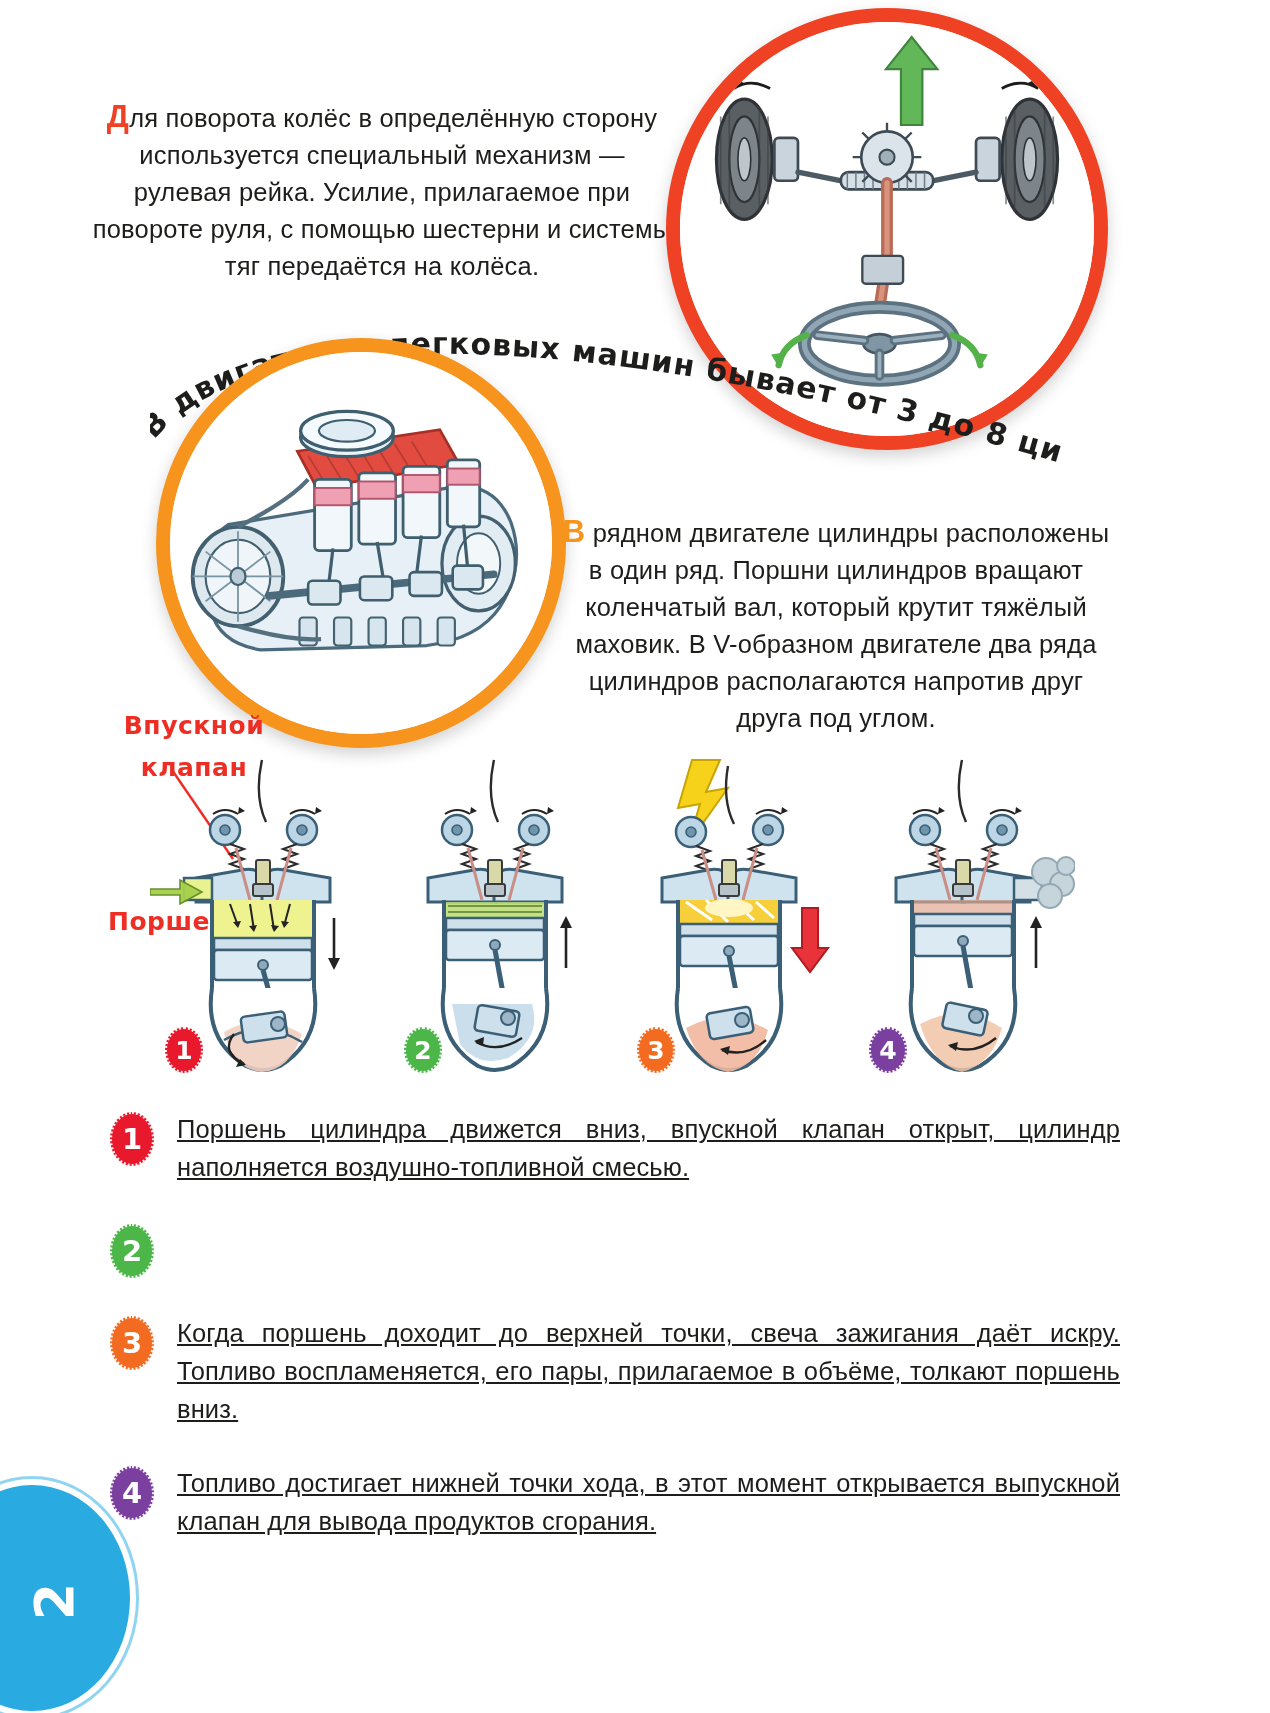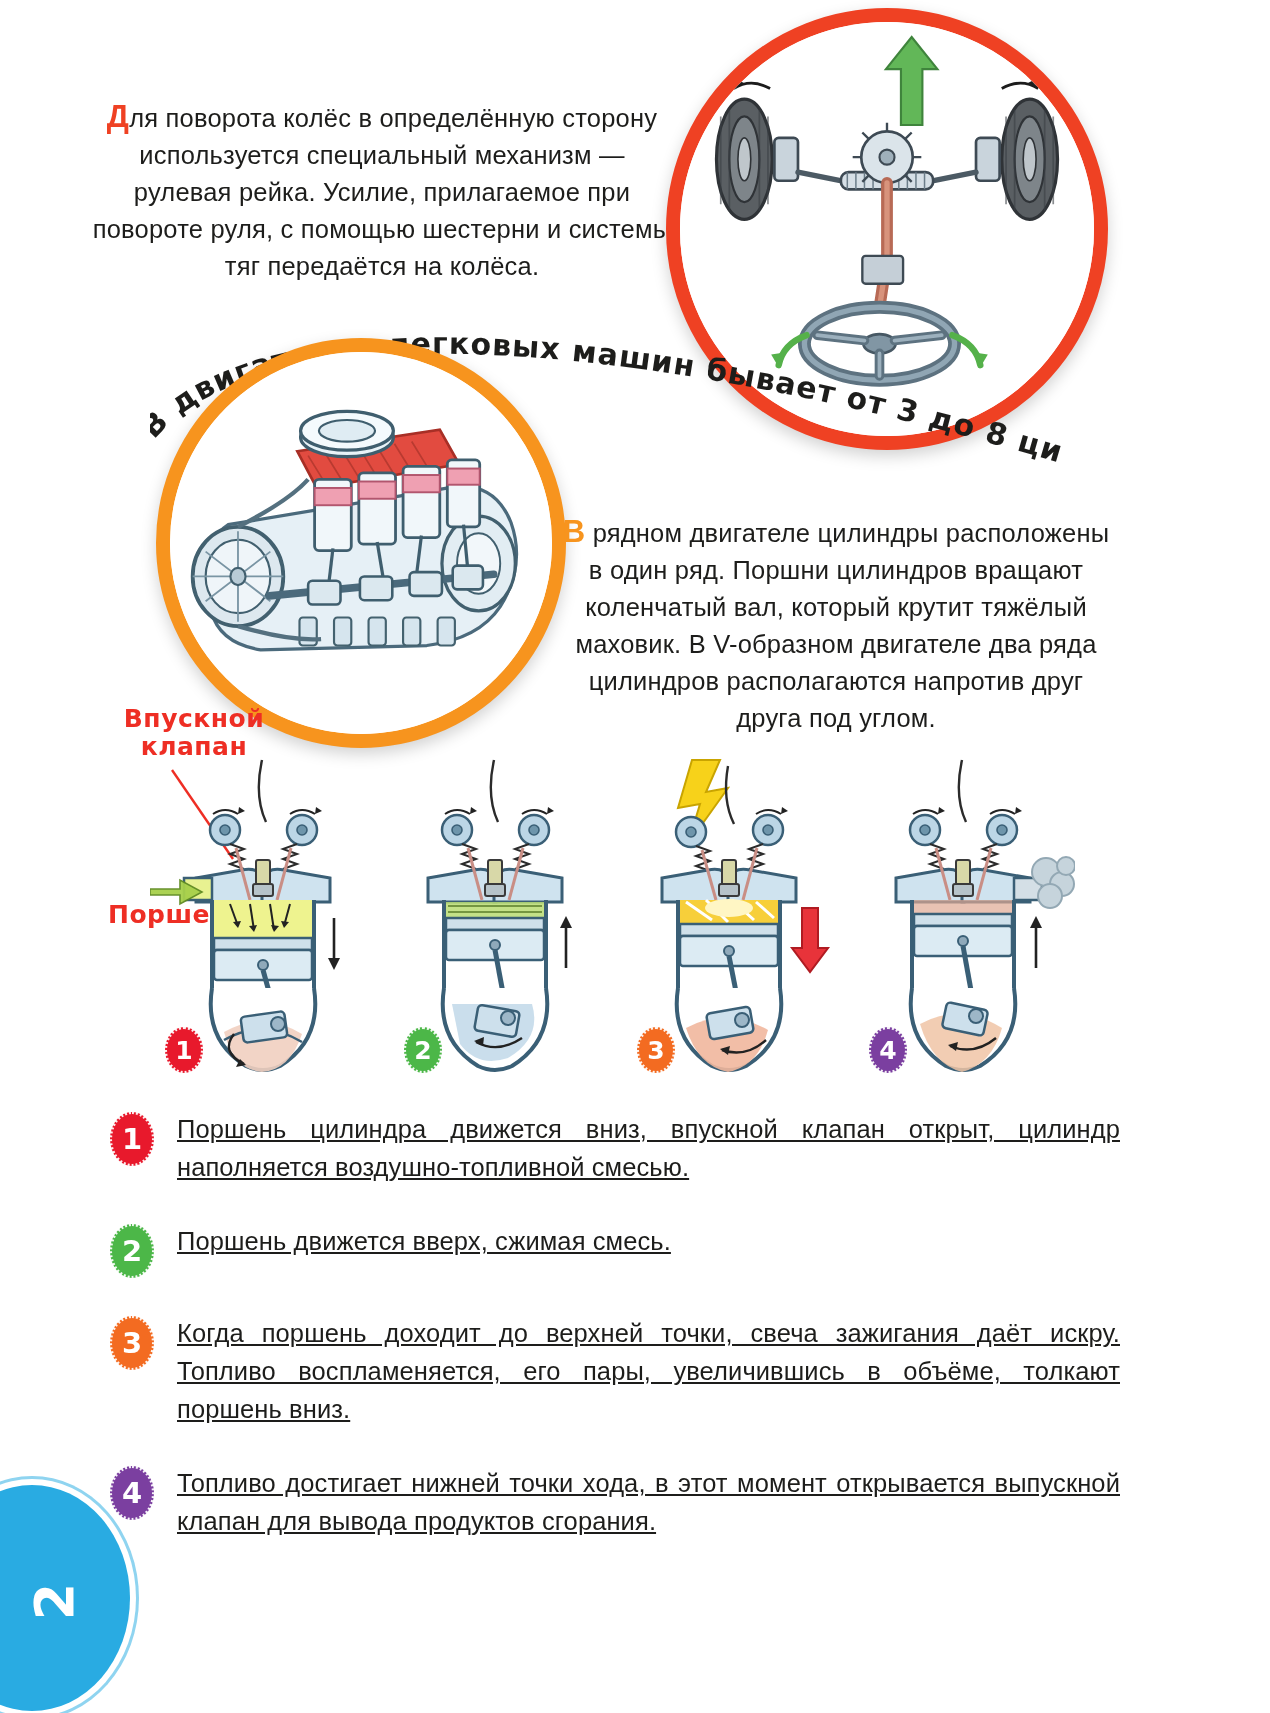--- a/index.html
+++ b/index.html
@@ -100,21 +100,21 @@
     fill: #1d1d1b;
     letter-spacing: 1px;
   }
 
   
   .callout-label {
     color: #ee2e24;
     font-family: "DejaVu Sans", sans-serif;
     font-weight: 700;
     font-size: 25px;
-    line-height: 28px;
+    line-height: 42px;
     letter-spacing: 0.5px;
   }
   #label-intake { left: 104px; top: 705px; width: 180px; text-align: center; }
   #label-piston { left: 108px; top: 901px; width: 150px; text-align: left; }
 
   
   #stroke-strip { left: 120px; top: 752px; width: 1030px; height: 345px; }
   .stroke-cell { position: absolute; top: 0; width: 225px; height: 345px; }
   .stroke-cell:nth-child(1) { left: 30px; }
   .stroke-cell:nth-child(2) { left: 262px; }
@@ -584,28 +584,27 @@
       <div class="step-badge nosel" style="background:#e8192c">
         <span>1</span>
       </div>
       <div class="step-text">Поршень цилиндра движется вниз, впускной клапан открыт, цилиндр наполняется воздушно-топливной смесью.</div>
     </div>
 
     <div class="step-row">
       <div class="step-badge nosel" style="background:#4cb748">
         <span>2</span>
       </div>
-      <div class="step-text short">Поршень движется вверх, сжимая смесь.</div>
     </div>
 
     <div class="step-row">
       <div class="step-badge nosel" style="background:#f36b21">
         <span>3</span>
       </div>
-      <div class="step-text">Когда поршень доходит до верхней точки, свеча зажигания даёт искру. Топливо воспламеняется, его пары, увеличившись в объёме, толкают поршень вниз.</div>
+      <div class="step-text">Когда поршень доходит до верхней точки, свеча зажигания даёт искру. Топливо воспламеняется, его пары, прилагаемое в объёме, толкают поршень вниз.</div>
     </div>
 
     <div class="step-row">
       <div class="step-badge nosel" style="background:#7b3fa0">
         <span>4</span>
       </div>
       <div class="step-text">Топливо достигает нижней точки хода, в этот момент открывается выпускной клапан для вывода продуктов сгорания.</div>
     </div>
   </div>
 

